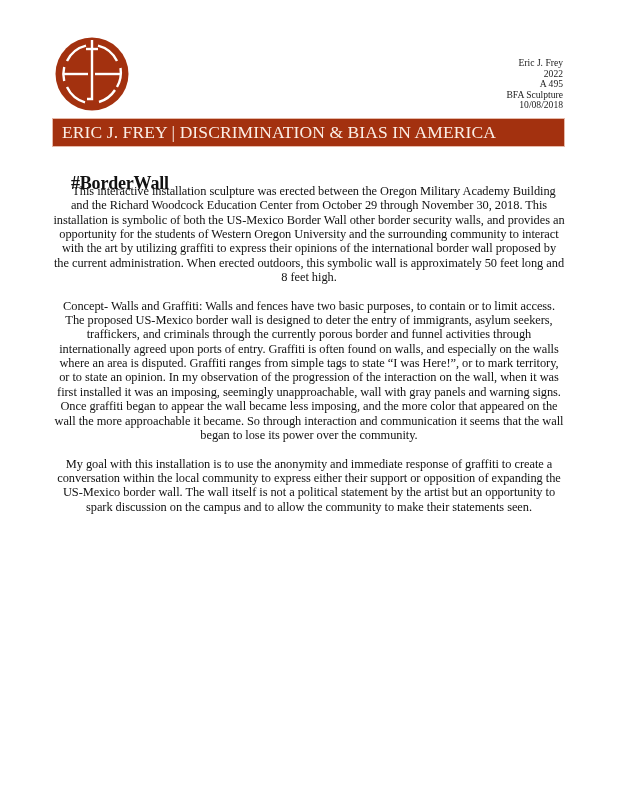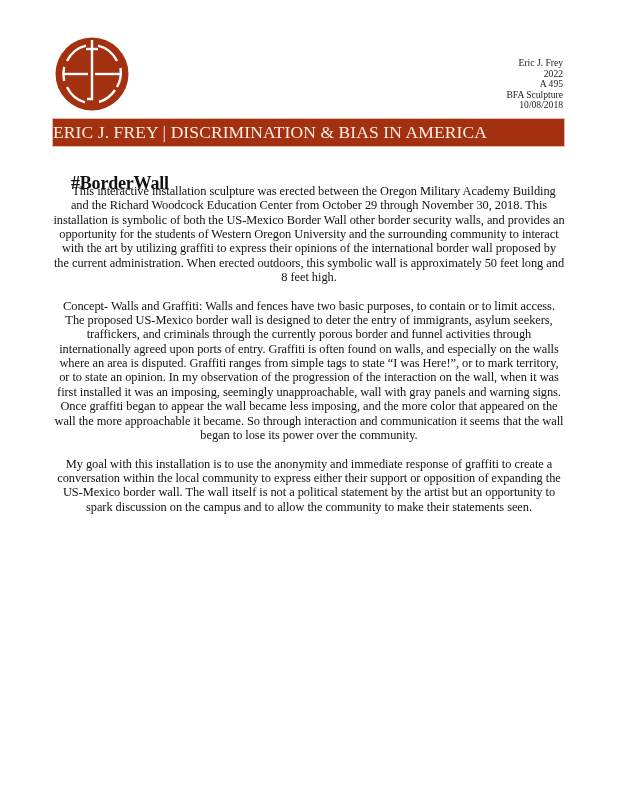--- a/index.html
+++ b/index.html
@@ -39,20 +39,21 @@
       width: 511px;
       height: 27px;
       background: #a3310f;
       box-shadow: 0 0 0 1px #e6b9a8;
       display: flex;
       align-items: center;
     }
     .banner-title {
       color: #fbeee6;
       font-size: 17.5px;
+      padding-left: 9px;
       letter-spacing: 0.1px;
       white-space: nowrap;
     }
     .heading {
       position: absolute;
       left: 53px;
       top: 155px;
       margin: 18px;
       font-size: 18px;
       font-weight: bold;

